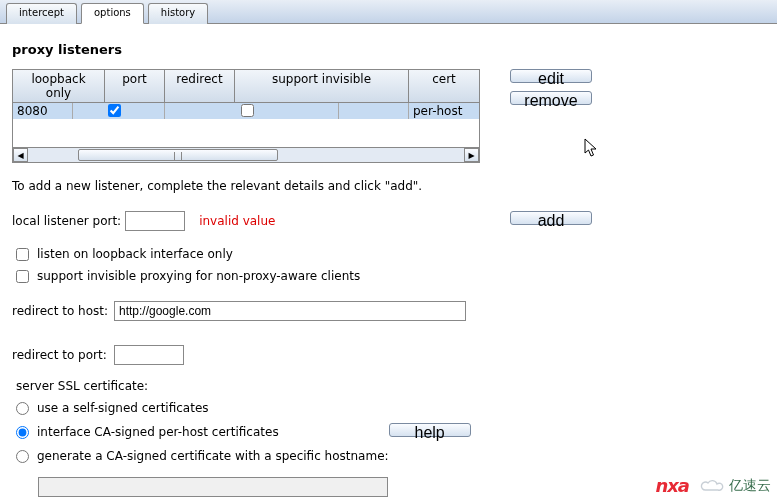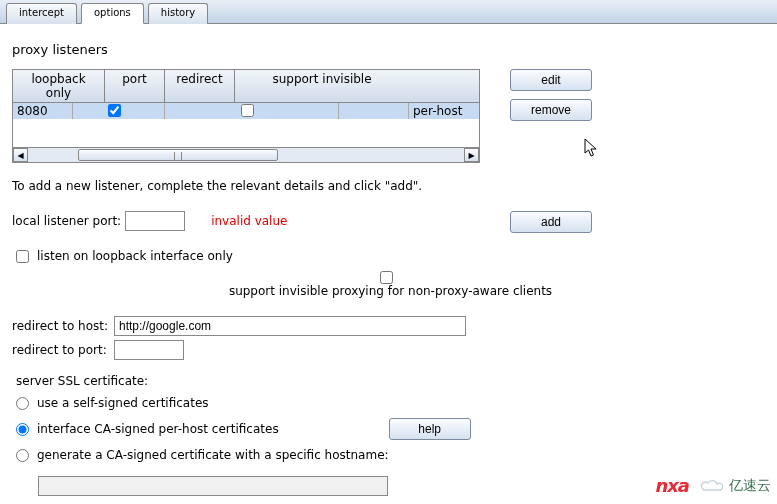--- a/index.html
+++ b/index.html
@@ -1,25 +1,25 @@
 <!DOCTYPE html>
 <html><head>
 <meta charset="utf-8">
 <style>
 * { box-sizing: border-box; margin: 0; padding: 0; }
 body { font-family: "DejaVu Sans", Verdana, sans-serif; font-size: 12px; color: #000; background: #fff; width: 777px; height: 504px; position: relative; overflow: hidden; }
 .tabs { display: flex; background: linear-gradient(#e8eef6, #c3d3e8); border-bottom: 1px solid #888; padding: 2px 6px 0 6px; height: 24px; }
 .tab { padding: 3px 12px 2px 12px; border: 1px solid #888; border-bottom: none; border-radius: 3px 3px 0 0; margin-right: 4px; background: linear-gradient(#f8fafc, #d7e2ee); cursor: pointer; font-size: 10px; position: relative; top: 1px; }
 .tab.active { background: #fff; border-bottom: 1px solid #fff; }
 .panel { padding: 10px 12px 8px 12px; }
-.section-title { font-weight: normal; font-size: 13px; margin: 8px 0 12px 0; }
+.section-title { font-weight: bold; font-size: 13px; margin: 8px 0 12px 0; }
 .content-wrap { display: flex; }
 .left-col { flex: 0 0 478px; }
 .right-col { padding-left: 20px; }
-.btn { display: block; width: 82px; height: 22px; border: 1px solid #7a8aa0; border-radius: 3px; background: linear-gradient(#fafcff, #d6e2f0); font-size: 12px; cursor: pointer; margin-bottom: 8px; }
+.btn { display: block; width: 82px; height: 14px; border: 1px solid #7a8aa0; border-radius: 3px; background: linear-gradient(#fafcff, #d6e2f0); font-size: 16px; cursor: pointer; margin-bottom: 8px; }
 .table-outer { border: 1px solid #888; background: #fff; width: 468px; }
 .table-head { display: flex; background: linear-gradient(#f1f5fa, #d0dcea); border-bottom: 1px solid #888; }
 .th { border-right: 1px solid #888; text-align: center; padding: 2px 4px; font-size: 12px; }
 .th:last-child { border-right: none; }
 .c-port { width: 60px; }
 .c-loop { width: 92px; }
 .c-sup { width: 174px; }
 .c-red { width: 70px; }
 .c-cert { width: 70px; }
 .table-body { height: 44px; }
@@ -30,21 +30,21 @@
 .scrollbar-h { display: flex; height: 15px; border-top: 1px solid #888; background: #e3eaf3; }
 .sb-btn { width: 15px; height: 14px; border: 1px solid #888; background: linear-gradient(#fafcff, #d7e2ee); display: flex; align-items: center; justify-content: center; font-size: 8px; cursor: pointer; }
 .sb-track { flex: 1; position: relative; background: #e3eaf3; }
 .sb-thumb { position: absolute; left: 50px; width: 200px; height: 12px; top: 1px; border: 1px solid #888; background: linear-gradient(#fafcff, #d7e2ee); border-radius: 2px; }
 .sb-thumb::after { content: ""; position: absolute; left: 50%; top: 2px; width: 6px; height: 8px; border-left: 1px solid #888; border-right: 1px solid #888; transform: translateX(-50%); }
 .desc { margin: 16px 0 18px 0; font-size: 12px; }
 .form-row { display: flex; align-items: center; margin-bottom: 8px; }
 .form-row label { font-size: 12px; }
 .txt-input { border: 1px solid #888; background: #fff; height: 20px; padding: 2px 4px; font-size: 12px; }
 .txt-input.disabled { background: #f0f0f0; }
-.err { color: #d00; margin-left: 26px; font-size: 12px; }
+.err { color: #d00; margin-left: 14px; font-size: 12px; }
 .chk-row { display: flex; align-items: center; margin: 8px 0 6px 4px; }
 .chk { width: 13px; height: 13px; margin-right: 8px; }
 .rad-row { display: flex; align-items: center; margin: 8px 0 8px 4px; }
 .rad { width: 13px; height: 13px; margin-right: 8px; }
 .subhead { margin: 14px 0 8px 4px; font-size: 12px; }
 .help-col { margin-left: 110px; }
 .hostname-input { margin: 6px 0 0 26px; width: 350px; }
 .cursor { position: absolute; left: 584px; top: 138px; pointer-events: none; }
 .watermark { position: absolute; right: 6px; bottom: 8px; display: flex; align-items: center; gap: 10px; opacity: .85; }
 .wm-txt { color: #e30613; font-weight: bold; font-style: italic; font-size: 18px; letter-spacing: -1px; }
@@ -63,20 +63,21 @@
   <div class="section-title">proxy listeners</div>
 
   <div class="content-wrap">
     <div class="left-col">
       <div class="table-outer">
         <div class="table-head">
           <div class="th c-loop">loopback only</div>
           <div class="th c-port">port</div>
           <div class="th c-red">redirect</div>
           <div class="th c-sup">support invisible</div>
+          <div class="th c-cert">cert</div>
         </div>
         <div class="table-body">
           <div class="tr">
             <div class="td c-port left">8080</div>
             <div class="td c-loop"><input type="checkbox" class="chk" checked="" style=""></div>
             <div class="td c-sup"><input type="checkbox" class="chk" style=""></div>
             <div class="td c-red"></div>
             <div class="td c-cert left">per-host</div>
           </div>
         </div>
@@ -107,26 +108,26 @@
     </div>
     <div class="right-col">
       <button class="btn">add</button>
     </div>
   </div>
 
   <div class="chk-row">
     <input type="checkbox" class="chk" style="">
     <label>listen on loopback interface only</label>
   </div>
-  <div class="chk-row" style="margin-bottom:18px;flex-direction:column;">
+  <div class="chk-row" style="margin-bottom:18px;">
     <input type="checkbox" class="chk" style="">
     <label>support invisible proxying for non-proxy-aware clients</label>
   </div>
 
-  <div class="form-row" style="margin-bottom:4px;">
+  <div class="form-row" style="margin-bottom:24px;">
     <label style="width:102px;">redirect to host:</label>
     <input class="txt-input" style="width: 352px;" value="http://google.com">
   </div>
   <div class="form-row" style="margin-bottom:14px;">
     <label style="width:102px;">redirect to port:</label>
     <input class="txt-input" style="width: 70px;" value="">
   </div>
 
   <div class="subhead">server SSL certificate:</div>
 

